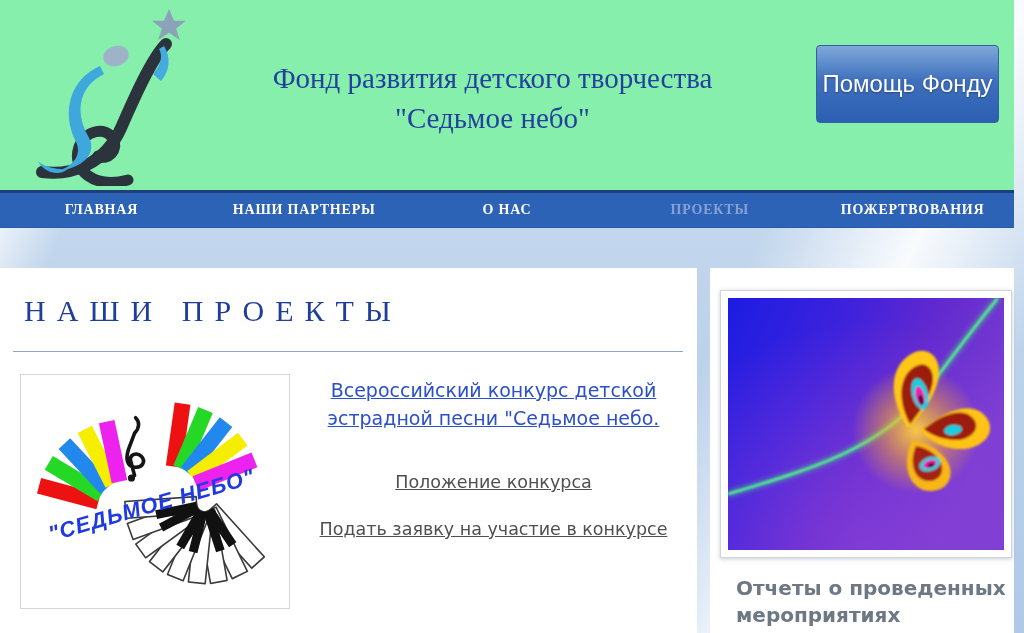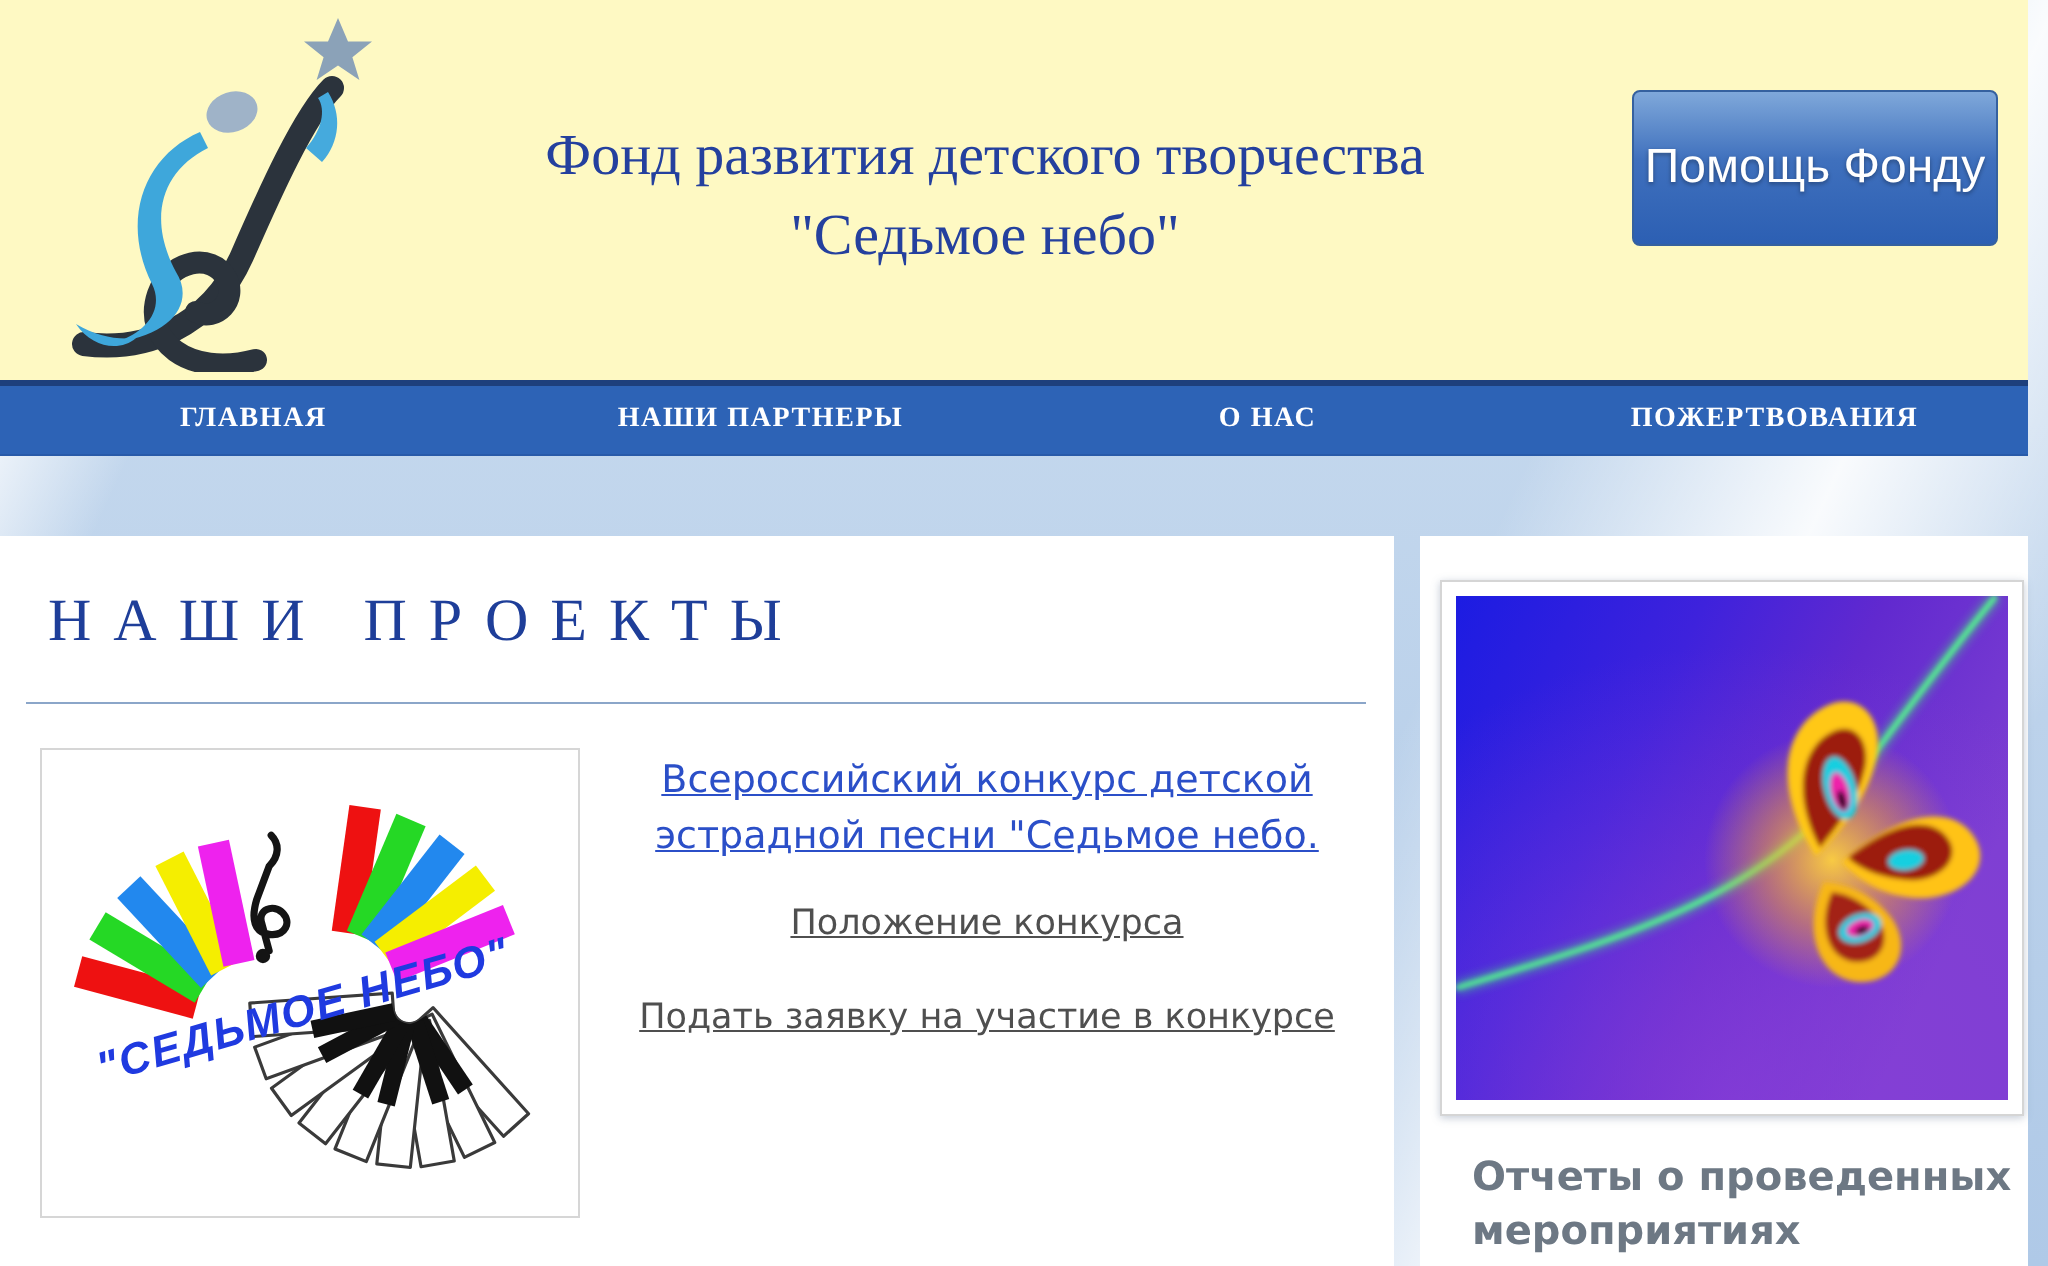--- a/index.html
+++ b/index.html
@@ -8,21 +8,21 @@
     font-family:"DejaVu Sans","Liberation Sans",sans-serif;
     background-color:#b7cee9;
     background-image:
       linear-gradient(115deg, transparent 1%, rgba(255,255,255,.95) 6%, rgba(255,255,255,0) 13%),
       linear-gradient(115deg, transparent 66%, rgba(255,255,255,.9) 78%, rgba(255,255,255,0) 90%),
       linear-gradient(180deg,#cddef0,#afc9e7);
   }
   .page { width:1014px; }
 
   
-  .header { position:relative; height:190px; background:#fef9c3; }
+  .header { position:relative; height:190px; background:#86efac; }
   .logo-wrap { position:absolute; left:16px; top:4px; width:180px; height:182px; }
   .site-title {
     position:absolute; left:205px; width:575px; top:58px;
     text-align:center; font-family:"Liberation Serif","DejaVu Serif",serif;
     font-weight:400; font-size:29px; line-height:40px; color:#24409e;
   }
   .help-btn {
     position:absolute; right:15px; top:45px; width:183px; height:78px;
     background:linear-gradient(180deg,#7fa8da 0%,#3f70bd 45%,#2c5fb3 100%);
     border:1px solid #35619f; border-radius:4px;
@@ -56,21 +56,21 @@
   .divider { border:none; border-top:1px solid #8ba6c9; margin:23px 14px 0 13px; }
   .project-row { display:flex; margin:22px 0 0 20px; }
   .logo-box { width:270px; height:235px; border:1px solid #d6d6d6; background:#fff; flex:none; }
   .project-info { flex:1; text-align:center; padding:0 6px; }
   .project-title {
     display:inline-block; max-width:350px; margin-top:2px;
     color:#2b4fc8; font-size:19px; line-height:28px; cursor:pointer;
   }
   .project-date { margin-top:15px; color:#e53333; font-size:16px; white-space:pre-wrap; }
   .gray-link { display:block; color:#4f4f4f; font-size:17.5px; text-decoration:underline; cursor:pointer; }
-  .gray-link.first { margin-top:20px; }
+  .gray-link.first { margin-top:40px; }
   .gray-link.second { margin-top:27px; }
 
   .sidebar { margin-left:13px; flex:1; background:#ffffff; padding:22px 0 0 10px; }
   .photo-frame {
     width:292px; height:268px; background:#fff; border:1px solid #d5d5d5;
     padding:7px; box-shadow:0 1px 4px rgba(90,110,140,.35);
   }
   .photo-frame svg { display:block; }
   .sidebar-caption { margin:17px 0 0 16px; width:275px; font-size:20px; line-height:27px; color:#6d7884;font-weight:bold; }
 </style>
@@ -95,20 +95,21 @@
       <span>Фонд развития детского творчества</span><br>
       <span>"Седьмое небо"</span>
     </h1>
     <button class="help-btn">Помощь Фонду</button>
   </div>
 
   <div class="nav">
     <a href="#">ГЛАВНАЯ</a>
     <a href="#">НАШИ ПАРТНЕРЫ</a>
     <a href="#">О НАС</a>
+    <a href="#" class="active">ПРОЕКТЫ</a>
     <a href="#">ПОЖЕРТВОВАНИЯ</a>
   </div>
 
   <div class="band"></div>
 
   <div class="content">
 
     <div class="main-panel">
       <h2 class="section-title">НАШИ ПРОЕКТЫ</h2>
       <hr class="divider">

